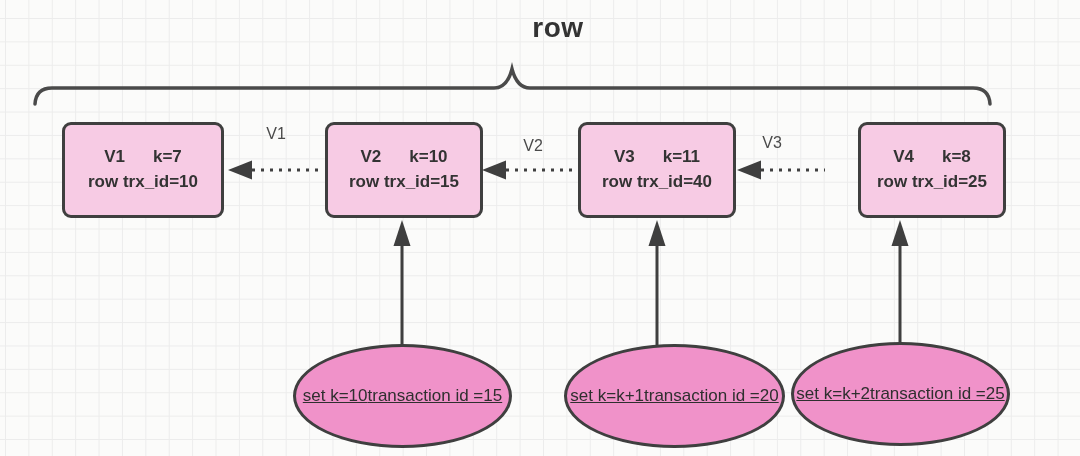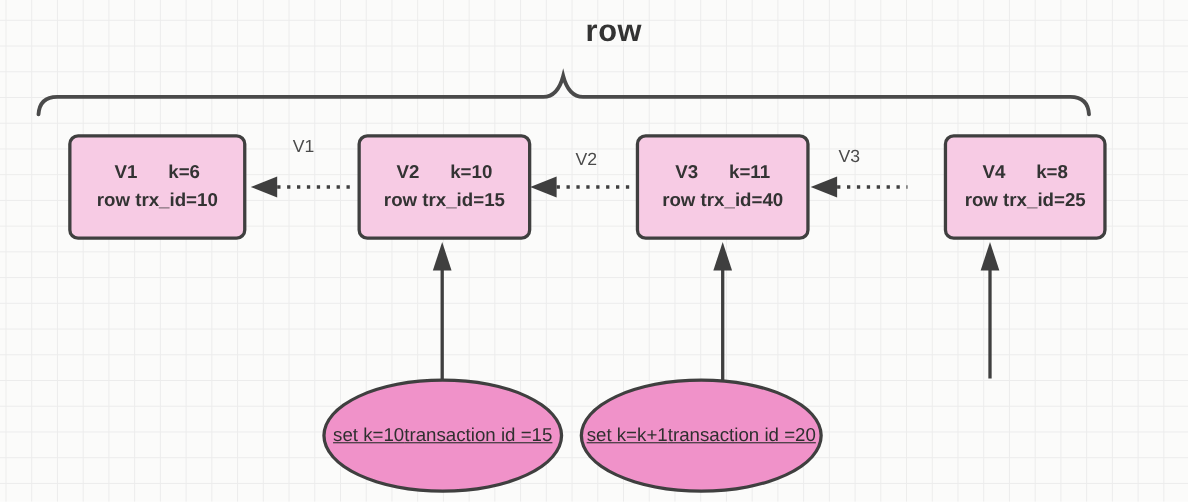--- a/index.html
+++ b/index.html
@@ -112,21 +112,21 @@
     </g>
     <g stroke="#3f3f3f" fill="#3f3f3f">
       <line x1="900" y1="344" x2="900" y2="243" stroke-width="3"></line>
       <polygon points="900,220 891.5,246 908.5,246" stroke="none"></polygon>
     </g>
   </svg>
 
   <div class="vbox" style="left:62px; top:122px; width:162px; height:96px;">
     <div class="l1">
       <span>V1</span>
-      <span>k=6</span>
+      <span>k=7</span>
     </div>
     <div>row trx_id=10</div>
   </div>
 
   <div class="vbox" style="left:325px; top:122px; width:158px; height:96px;">
     <div class="l1">
       <span>V2</span>
       <span>k=10</span>
     </div>
     <div>row trx_id=15</div>
@@ -150,19 +150,23 @@
 
   <div class="vlabel" style="left:254px; top:125px;">V1</div>
   <div class="vlabel" style="left:511px; top:137px;">V2</div>
   <div class="vlabel" style="left:750px; top:134px;">V3</div>
 
   <div class="tellipse" style="left:293px; top:344px; width:219px; height:104px;">
     <span>set k=10</span>
     <span>transaction id =15</span>
   </div>
 
-  <div class="tellipse" style="left:527px; top:344px; width:221px; height:104px;">
+  <div class="tellipse" style="left:564px; top:344px; width:221px; height:104px;">
     <span>set k=k+1</span>
     <span>transaction id =20</span>
   </div>
 
+  <div class="tellipse" style="left:791px; top:342px; width:219px; height:104px;">
+    <span>set k=k+2</span>
+    <span>transaction id =25</span>
+  </div>
 
 </div>
 
 </body></html>

